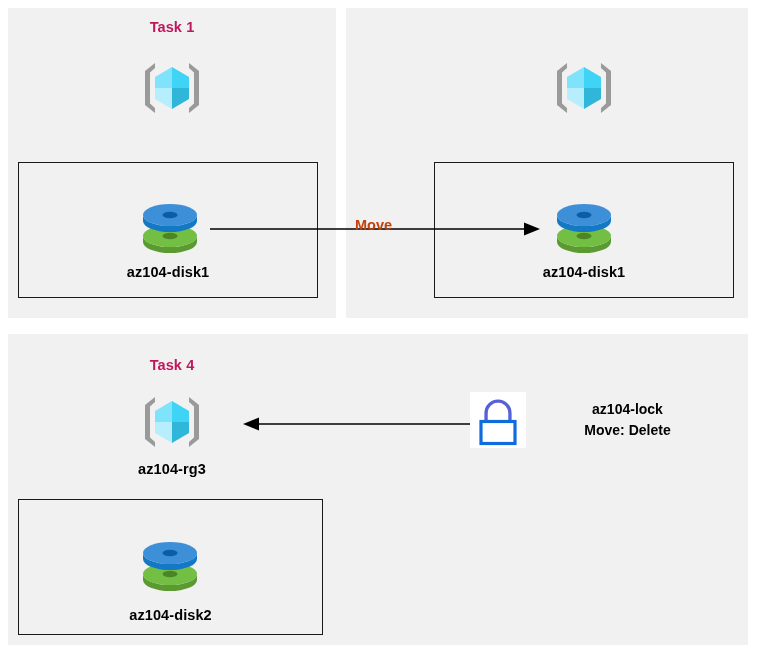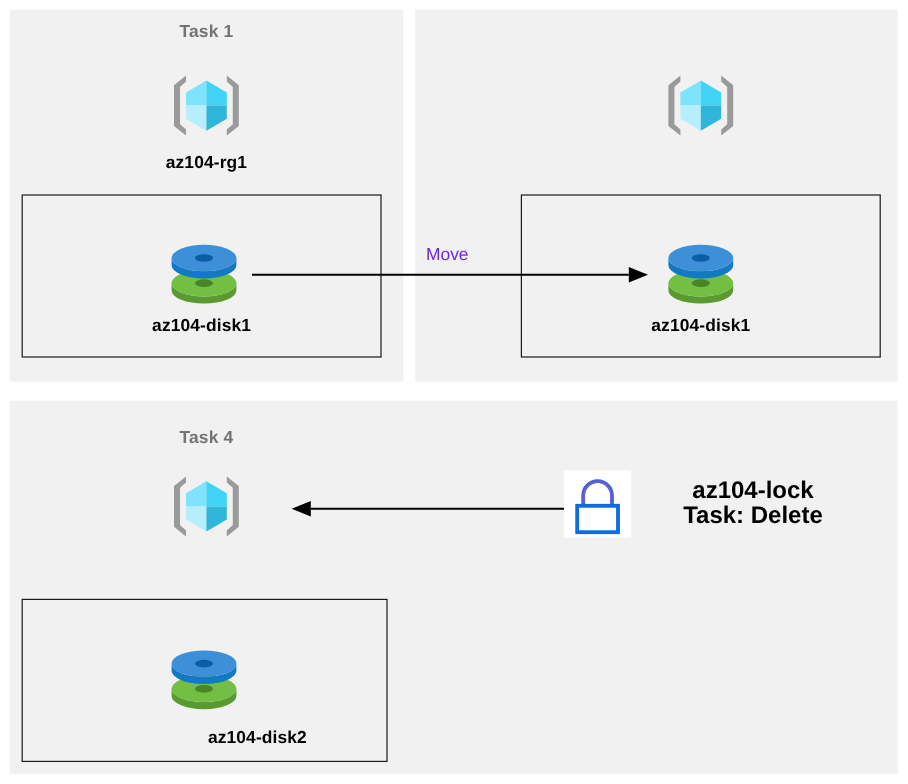--- a/index.html
+++ b/index.html
@@ -45,41 +45,42 @@
   #box-task3 { left: 18px;  top: 499px; width: 305px; height: 136px; }
 
   
   .task-title {
     position: absolute;
     font-size: 14.5px;
     font-weight: bold;
     letter-spacing: .1px;
     text-align: center;
     white-space: nowrap;
-    color: #737373;
+    color: #be185d;
   }
   .res-label {
     position: absolute;
     font-size: 14.5px;
     font-weight: bold;
     letter-spacing: .1px;
     text-align: center;
     white-space: nowrap;
     color: #000;
   }
   .edge-label {
     position: absolute;
     font-size: 14.5px;
-    font-weight: normal;
-    white-space: nowrap;
-    color: #6d28d9;
+    font-weight: bold;
+    white-space: nowrap;
+    color: #c2410c;
+    margin-top: 12px;
   }
   .lock-label {
     position: absolute;
-    font-size: 20px;
+    font-size: 14px;
     font-weight: bold;
     line-height: 20px;
     text-align: center;
     white-space: nowrap;
     color: #000;
   }
 
   
   .icon {
     position: absolute;
@@ -114,21 +115,20 @@
       <path d="M31 10 L14 20 L14 31 L31 31 Z" fill="#7ee3fb"></path>
 
       <path d="M31 10 L48 20 L48 31 L31 31 Z" fill="#3fd3f5"></path>
 
       <path d="M14 31 L31 31 L31 52 L14 42 Z" fill="#b6eefd"></path>
 
       <path d="M48 31 L31 31 L31 52 L48 42 Z" fill="#30b6d8"></path>
     </svg>
   </div>
 
-  <div class="res-label" style="left:8px; top:128px; width:328px;">az104-rg1</div>
 
   <div class="inner-box" id="box-task1"></div>
 
   <div class="icon disk-icon" style="left:138px; top:198px;">
     <svg width="64" height="58" viewBox="0 0 64 58" xmlns="http://www.w3.org/2000/svg">
 
       <path d="M5 38 a27 11 0 0 0 54 0 l0 6 a27 11 0 0 1 -54 0 Z" fill="#5a9a30"></path>
       <ellipse cx="32" cy="38" rx="27" ry="11" fill="#72bf44"></ellipse>
       <ellipse cx="32" cy="38" rx="7.5" ry="3.2" fill="#4c8526"></ellipse>
 
@@ -185,48 +185,49 @@
     <svg width="62" height="62" viewBox="0 0 62 62" xmlns="http://www.w3.org/2000/svg">
       <path d="M14 6 L4 14 L4 48 L14 56 L14 51 L9 46.5 L9 15.5 L14 11 Z" fill="#9a9a9a"></path>
       <path d="M48 6 L58 14 L58 48 L48 56 L48 51 L53 46.5 L53 15.5 L48 11 Z" fill="#9a9a9a"></path>
       <path d="M31 10 L14 20 L14 31 L31 31 Z" fill="#7ee3fb"></path>
       <path d="M31 10 L48 20 L48 31 L31 31 Z" fill="#3fd3f5"></path>
       <path d="M14 31 L31 31 L31 52 L14 42 Z" fill="#b6eefd"></path>
       <path d="M48 31 L31 31 L31 52 L48 42 Z" fill="#30b6d8"></path>
     </svg>
   </div>
 
+  <div class="res-label" style="left:8px; top:461px; width:328px;">az104-rg3</div>
 
   <div class="inner-box" id="box-task3"></div>
 
   <div class="icon disk-icon" style="left:138px; top:536px;">
     <svg width="64" height="58" viewBox="0 0 64 58" xmlns="http://www.w3.org/2000/svg">
       <path d="M5 38 a27 11 0 0 0 54 0 l0 6 a27 11 0 0 1 -54 0 Z" fill="#5a9a30"></path>
       <ellipse cx="32" cy="38" rx="27" ry="11" fill="#72bf44"></ellipse>
       <ellipse cx="32" cy="38" rx="7.5" ry="3.2" fill="#4c8526"></ellipse>
       <path d="M5 17 a27 11 0 0 0 54 0 l0 6 a27 11 0 0 1 -54 0 Z" fill="#1379c4"></path>
       <ellipse cx="32" cy="17" rx="27" ry="11" fill="#3d8fd8"></ellipse>
       <ellipse cx="32" cy="17" rx="7.5" ry="3.2" fill="#0a5ea8"></ellipse>
     </svg>
   </div>
 
-  <div class="res-label" style="left:18px; top:607px; width:305px;margin-left:44px;">az104-disk2</div>
+  <div class="res-label" style="left:18px; top:607px; width:305px;">az104-disk2</div>
 
   <svg class="connector" style="left:243px; top:410px; width:230px; height:28px;" width="230" height="28" viewBox="0 0 230 28">
     <line x1="16" y1="14" x2="230" y2="14" stroke="#000000" stroke-width="1.6"></line>
     <polygon points="16,7.5 0,14 16,20.5" fill="#000000"></polygon>
   </svg>
 
   <div class="icon lock-icon" style="left:470px; top:392px;">
     <svg width="56" height="56" viewBox="0 0 56 56" xmlns="http://www.w3.org/2000/svg">
       <rect x="0" y="0" width="56" height="56" fill="#ffffff"></rect>
 
       <path d="M16 30 L16 21 A12 12 0 0 1 40 21 L40 30" fill="none" stroke="#4a63d8" stroke-width="3.2"></path>
       <path d="M16.9 29 L16.9 21 A11.1 11.1 0 0 1 39.1 21 L39.1 29" fill="none" stroke="#7b5bd6" stroke-width="1.1" opacity="0.75"></path>
 
       <rect x="11" y="29.5" width="34" height="22" fill="none" stroke="#0f6cdc" stroke-width="3.2"></rect>
     </svg>
   </div>
 
   <div class="lock-label" style="left:520px; top:399px; width:215px;">az104-lock</div>
-  <div class="lock-label" style="left:520px; top:420px; width:215px;">Task: Delete</div>
+  <div class="lock-label" style="left:520px; top:420px; width:215px;">Move: Delete</div>
 
 </div>
 
 </body></html>

